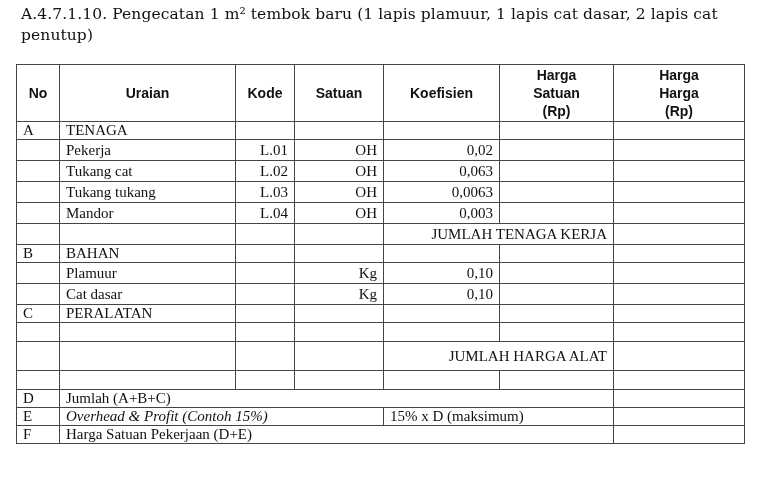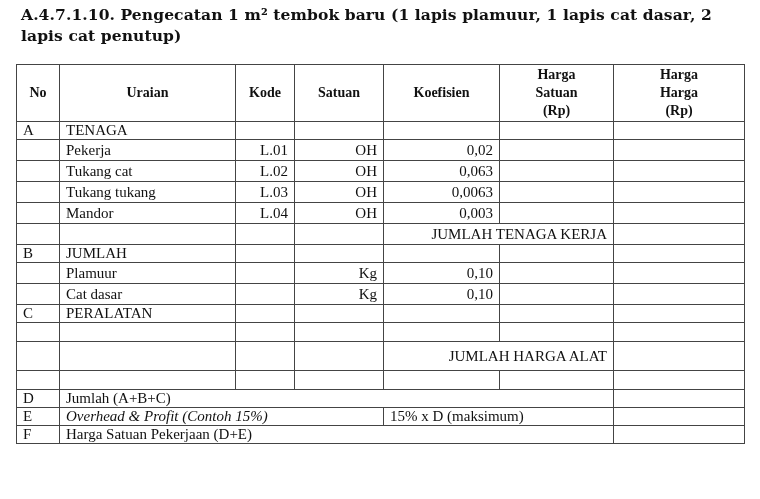--- a/index.html
+++ b/index.html
@@ -1,28 +1,28 @@
 <!DOCTYPE html>
 <html><head>
 <meta charset="utf-8">
 <style>
   html, body { margin:0; padding:0; background:#ffffff; }
   body { width:760px; height:499px; position:relative; overflow:hidden; color:#111; }
   .title {
     position:absolute; left:21px; top:4px; width:735px;
-    font-family:"DejaVu Serif", serif; font-weight:bold; font-size:15.5px; line-height:21px;
+    font-family:"DejaVu Serif", serif; font-weight:normal; font-size:15.5px; line-height:21px;
     letter-spacing:0.1px;
   }
   table.ahsp {
     position:absolute; left:16px; top:64px;
     border-collapse:collapse; table-layout:fixed;
     font-family:"Liberation Serif", serif; font-size:15px;
   }
   table.ahsp td, table.ahsp th { border:1px solid #444; padding:0 6px; white-space:nowrap; overflow:hidden; }
-  table.ahsp th { font-family:Liberation Serif, serif; font-weight:bold; font-size:14px; line-height:18px; text-align:center; height:56px; }
+  table.ahsp th { font-family:Liberation Sans, sans-serif; font-weight:bold; font-size:14px; line-height:18px; text-align:center; height:56px; }
   table.ahsp tr { height:21px; }
   td.c { text-align:right; }
   td.ind { padding-left:20px; }
   .it { font-style:italic; }
 </style>
 </head>
 <body>
 
 <div class="title">A.4.7.1.10. Pengecatan 1 m² tembok baru (1 lapis plamuur, 1 lapis cat dasar, 2 lapis cat penutup)</div>
 
@@ -104,21 +104,21 @@
     <td></td>
         <td></td>
         <td></td>
         <td></td>
     <td colspan="2" class="c">JUMLAH TENAGA KERJA</td>
     <td></td>
   </tr>
 
   <tr style="height:18px">
     <td>B</td>
-    <td>JUMLAH</td>
+    <td>BAHAN</td>
     <td></td>
         <td></td>
         <td></td>
         <td></td>
         <td></td>
   </tr>
   <tr>
     <td></td>
     <td class="ind">Plamuur</td>
     <td class="c"></td>

